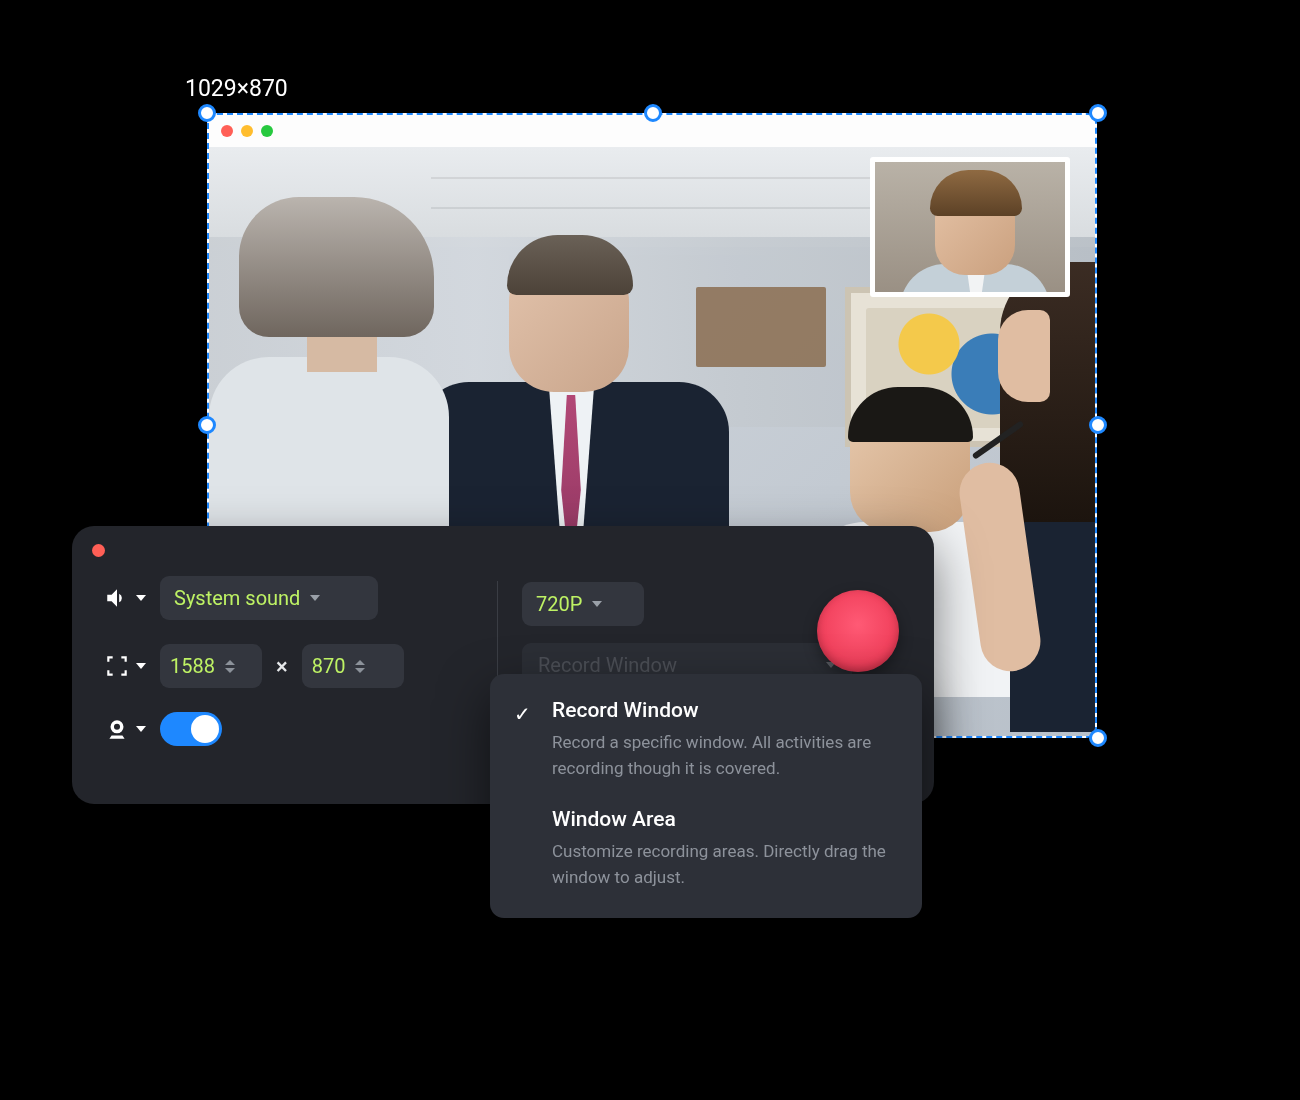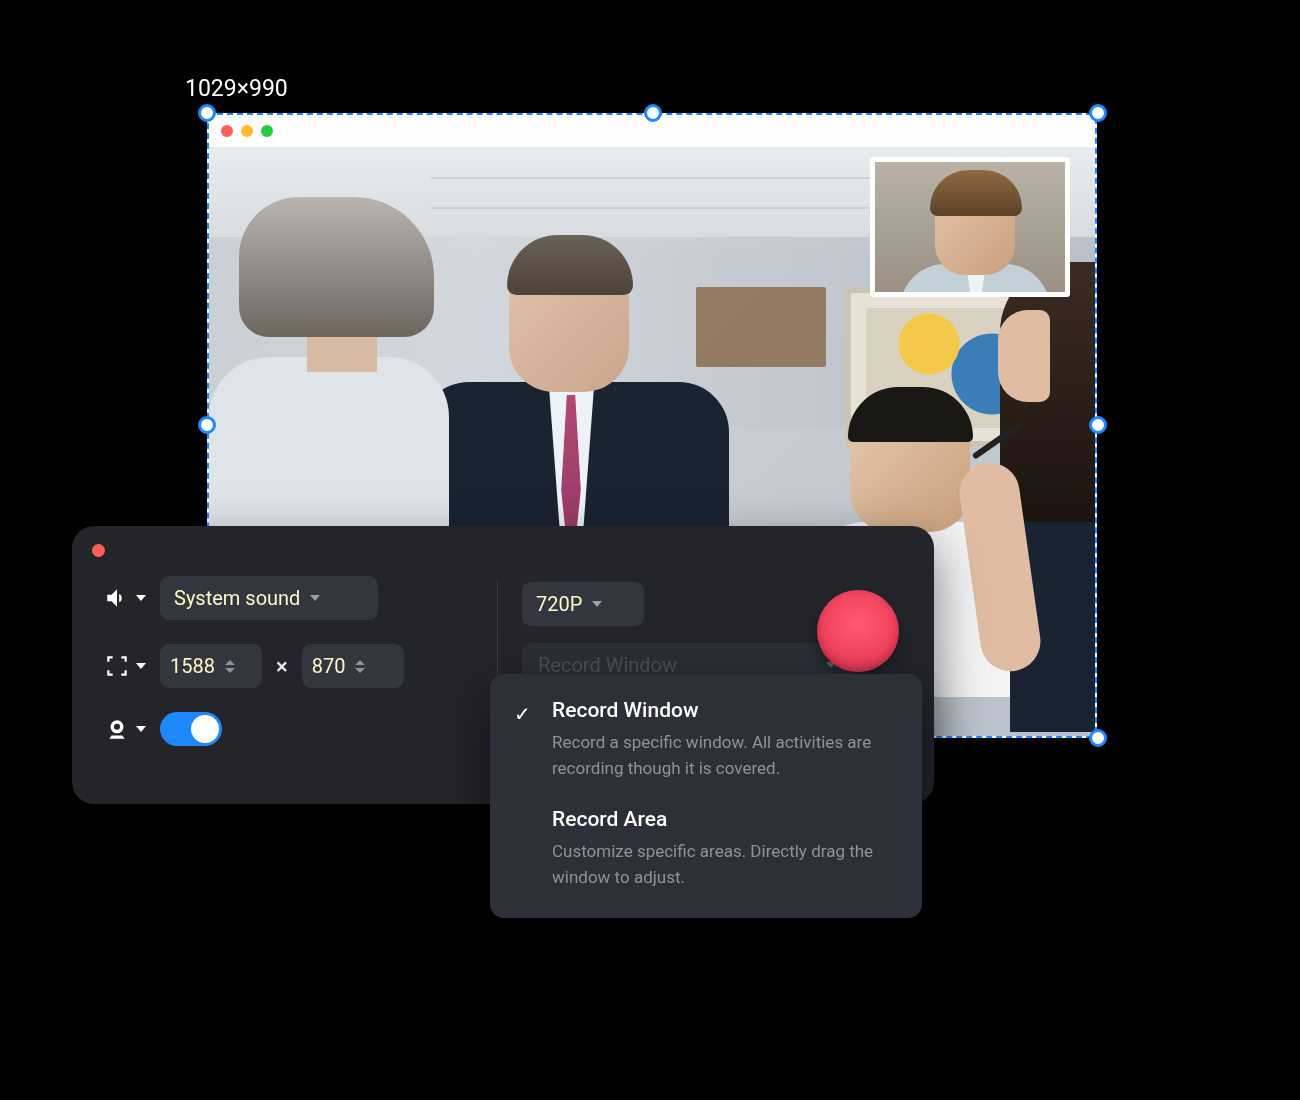--- a/index.html
+++ b/index.html
@@ -75,21 +75,21 @@
 .panel .close-dot { position: absolute; top: 18px; left: 20px; width: 13px; height: 13px; background: #ff5f56; border-radius: 50%; }
 
 .row { display: flex; align-items: center; gap: 14px; margin-top: 24px; }
 .row:first-of-type { margin-top: 32px; }
 
 .ic { display:flex; align-items:center; gap:6px; color:#fff; }
 .ic svg { width: 26px; height: 26px; fill: #fff; }
 .chev { width:0; height:0; border-left:5px solid transparent; border-right:5px solid transparent; border-top:6px solid #fff; display:inline-block; }
 .chev.dim { border-top-color: #9aa0a8; }
 
-.ctl { background: #33363e; border-radius: 9px; height: 44px; display: flex; align-items: center; padding: 0 14px; gap: 10px; color: #fef9c3; font-size: 20px; cursor: pointer; }
+.ctl { background: #33363e; border-radius: 9px; height: 44px; display: flex; align-items: center; padding: 0 14px; gap: 10px; color: #bef264; font-size: 20px; cursor: pointer; }
 
 .sep-x { color: #e6e8ea; font-size: 22px; font-weight: 500; }
 
 .stepper { display:flex; flex-direction:column; gap:3px; }
 .stepper .up { width:0;height:0;border-left:5px solid transparent;border-right:5px solid transparent;border-bottom:5px solid #8c929a; }
 .stepper .dn { width:0;height:0;border-left:5px solid transparent;border-right:5px solid transparent;border-top:5px solid #8c929a; }
 
 .divider { width: 1px; height: 100px; background: #3a3d44; position:absolute; left: 425px; top: 55px; }
 
 .rec-col { position:absolute; left: 450px; top: 56px; display:flex; flex-direction:column; gap: 17px; }
@@ -105,21 +105,21 @@
 .dropdown { position:absolute; top: 674px; left: 490px; width: 432px; background:#2d3038; border-radius:14px; box-shadow: 0 20px 50px rgba(0,0,0,0.55); padding: 24px 24px 28px 24px; }
 .opt { position:relative; padding-left: 38px; }
 .opt + .opt { margin-top: 26px; }
 .opt .chk { position:absolute; left:0; top:4px; color:#fff; font-size:20px; }
 .opt .title { color:#fff; font-size:21px; font-weight:500; }
 .opt .desc { color:#8d929b; font-size:17px; line-height:1.5; margin-top:8px; }
 </style>
 </head>
 <body>
 
-<div class="dim-label">1029×990</div>
+<div class="dim-label">1029×870</div>
 
 <div class="capture-window">
   <div class="window-bar">
     <div class="traffic">
       <div class="dot r"></div>
       <div class="dot y"></div>
       <div class="dot g"></div>
     </div>
   </div>
   <div class="video-area">
@@ -240,16 +240,16 @@
   <div class="record-btn"></div>
 </div>
 
 <div class="dropdown">
   <div class="opt">
     <span class="chk">✓</span>
     <div class="title">Record Window</div>
     <div class="desc">Record a specific window. All activities are recording though it is covered.</div>
   </div>
   <div class="opt">
-    <div class="title">Record Area</div>
-    <div class="desc">Customize specific areas. Directly drag the window to adjust.</div>
+    <div class="title">Window Area</div>
+    <div class="desc">Customize recording areas. Directly drag the window to adjust.</div>
   </div>
 </div>
 
 </body></html>

